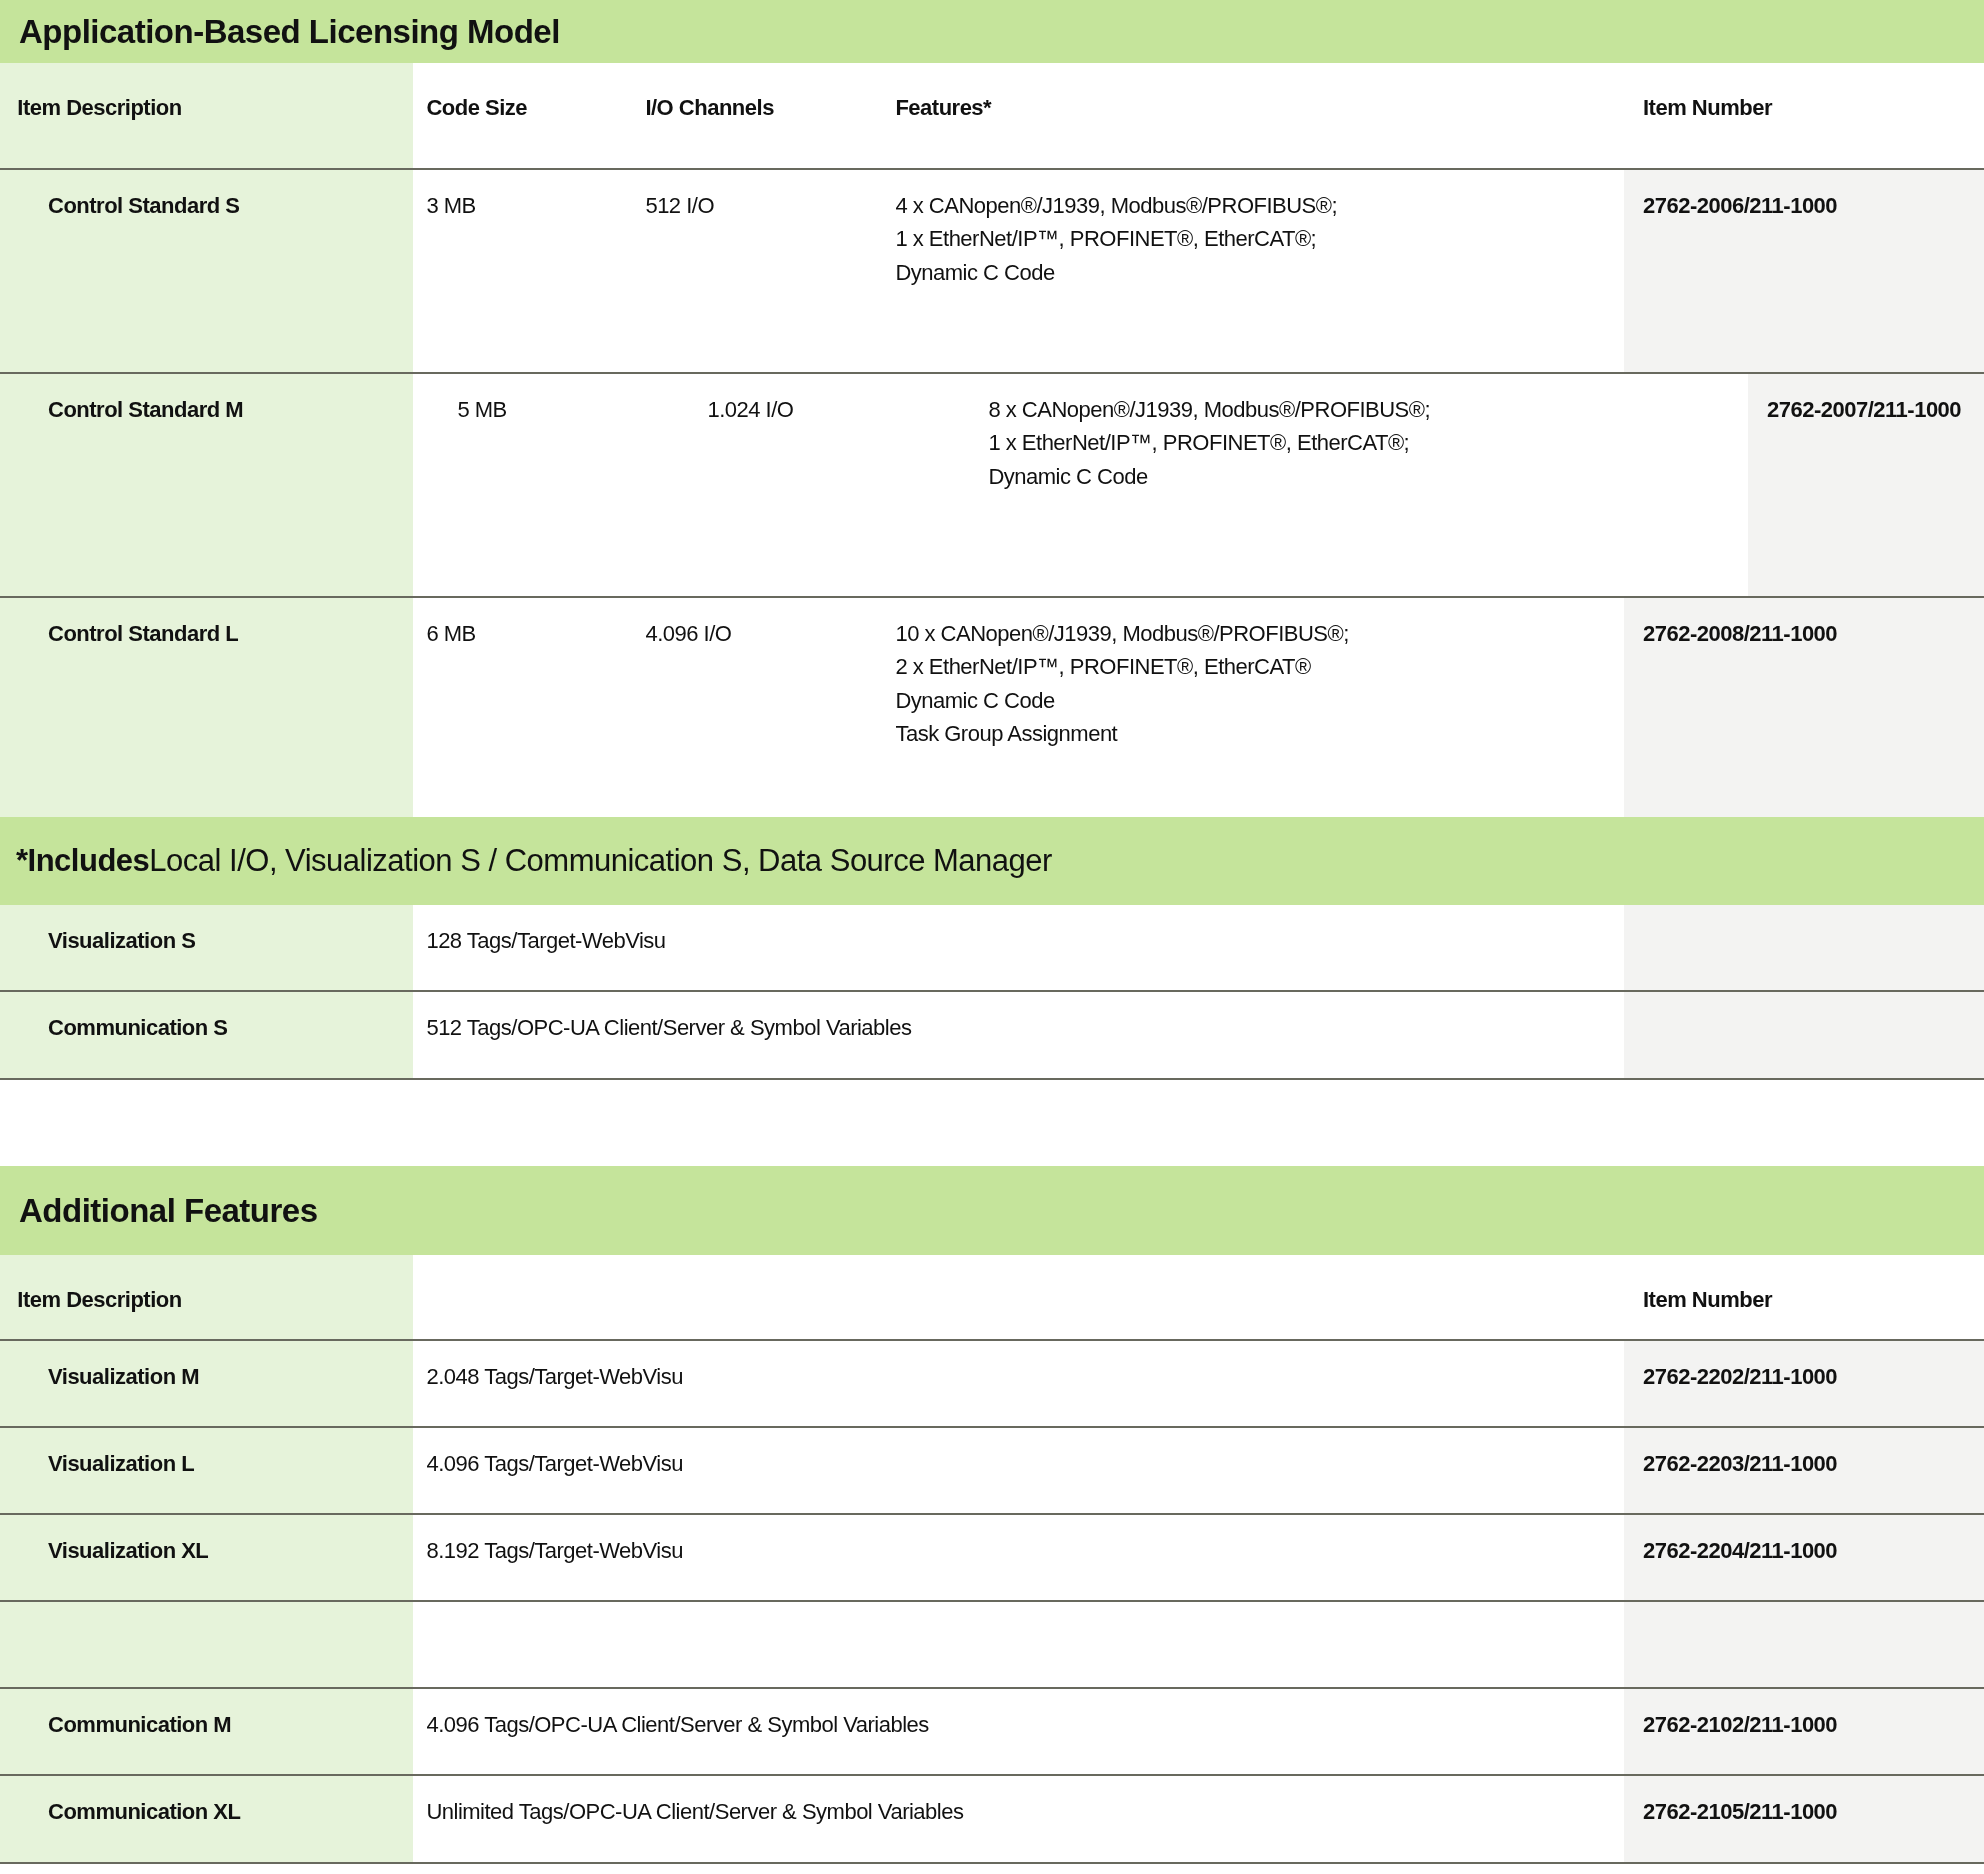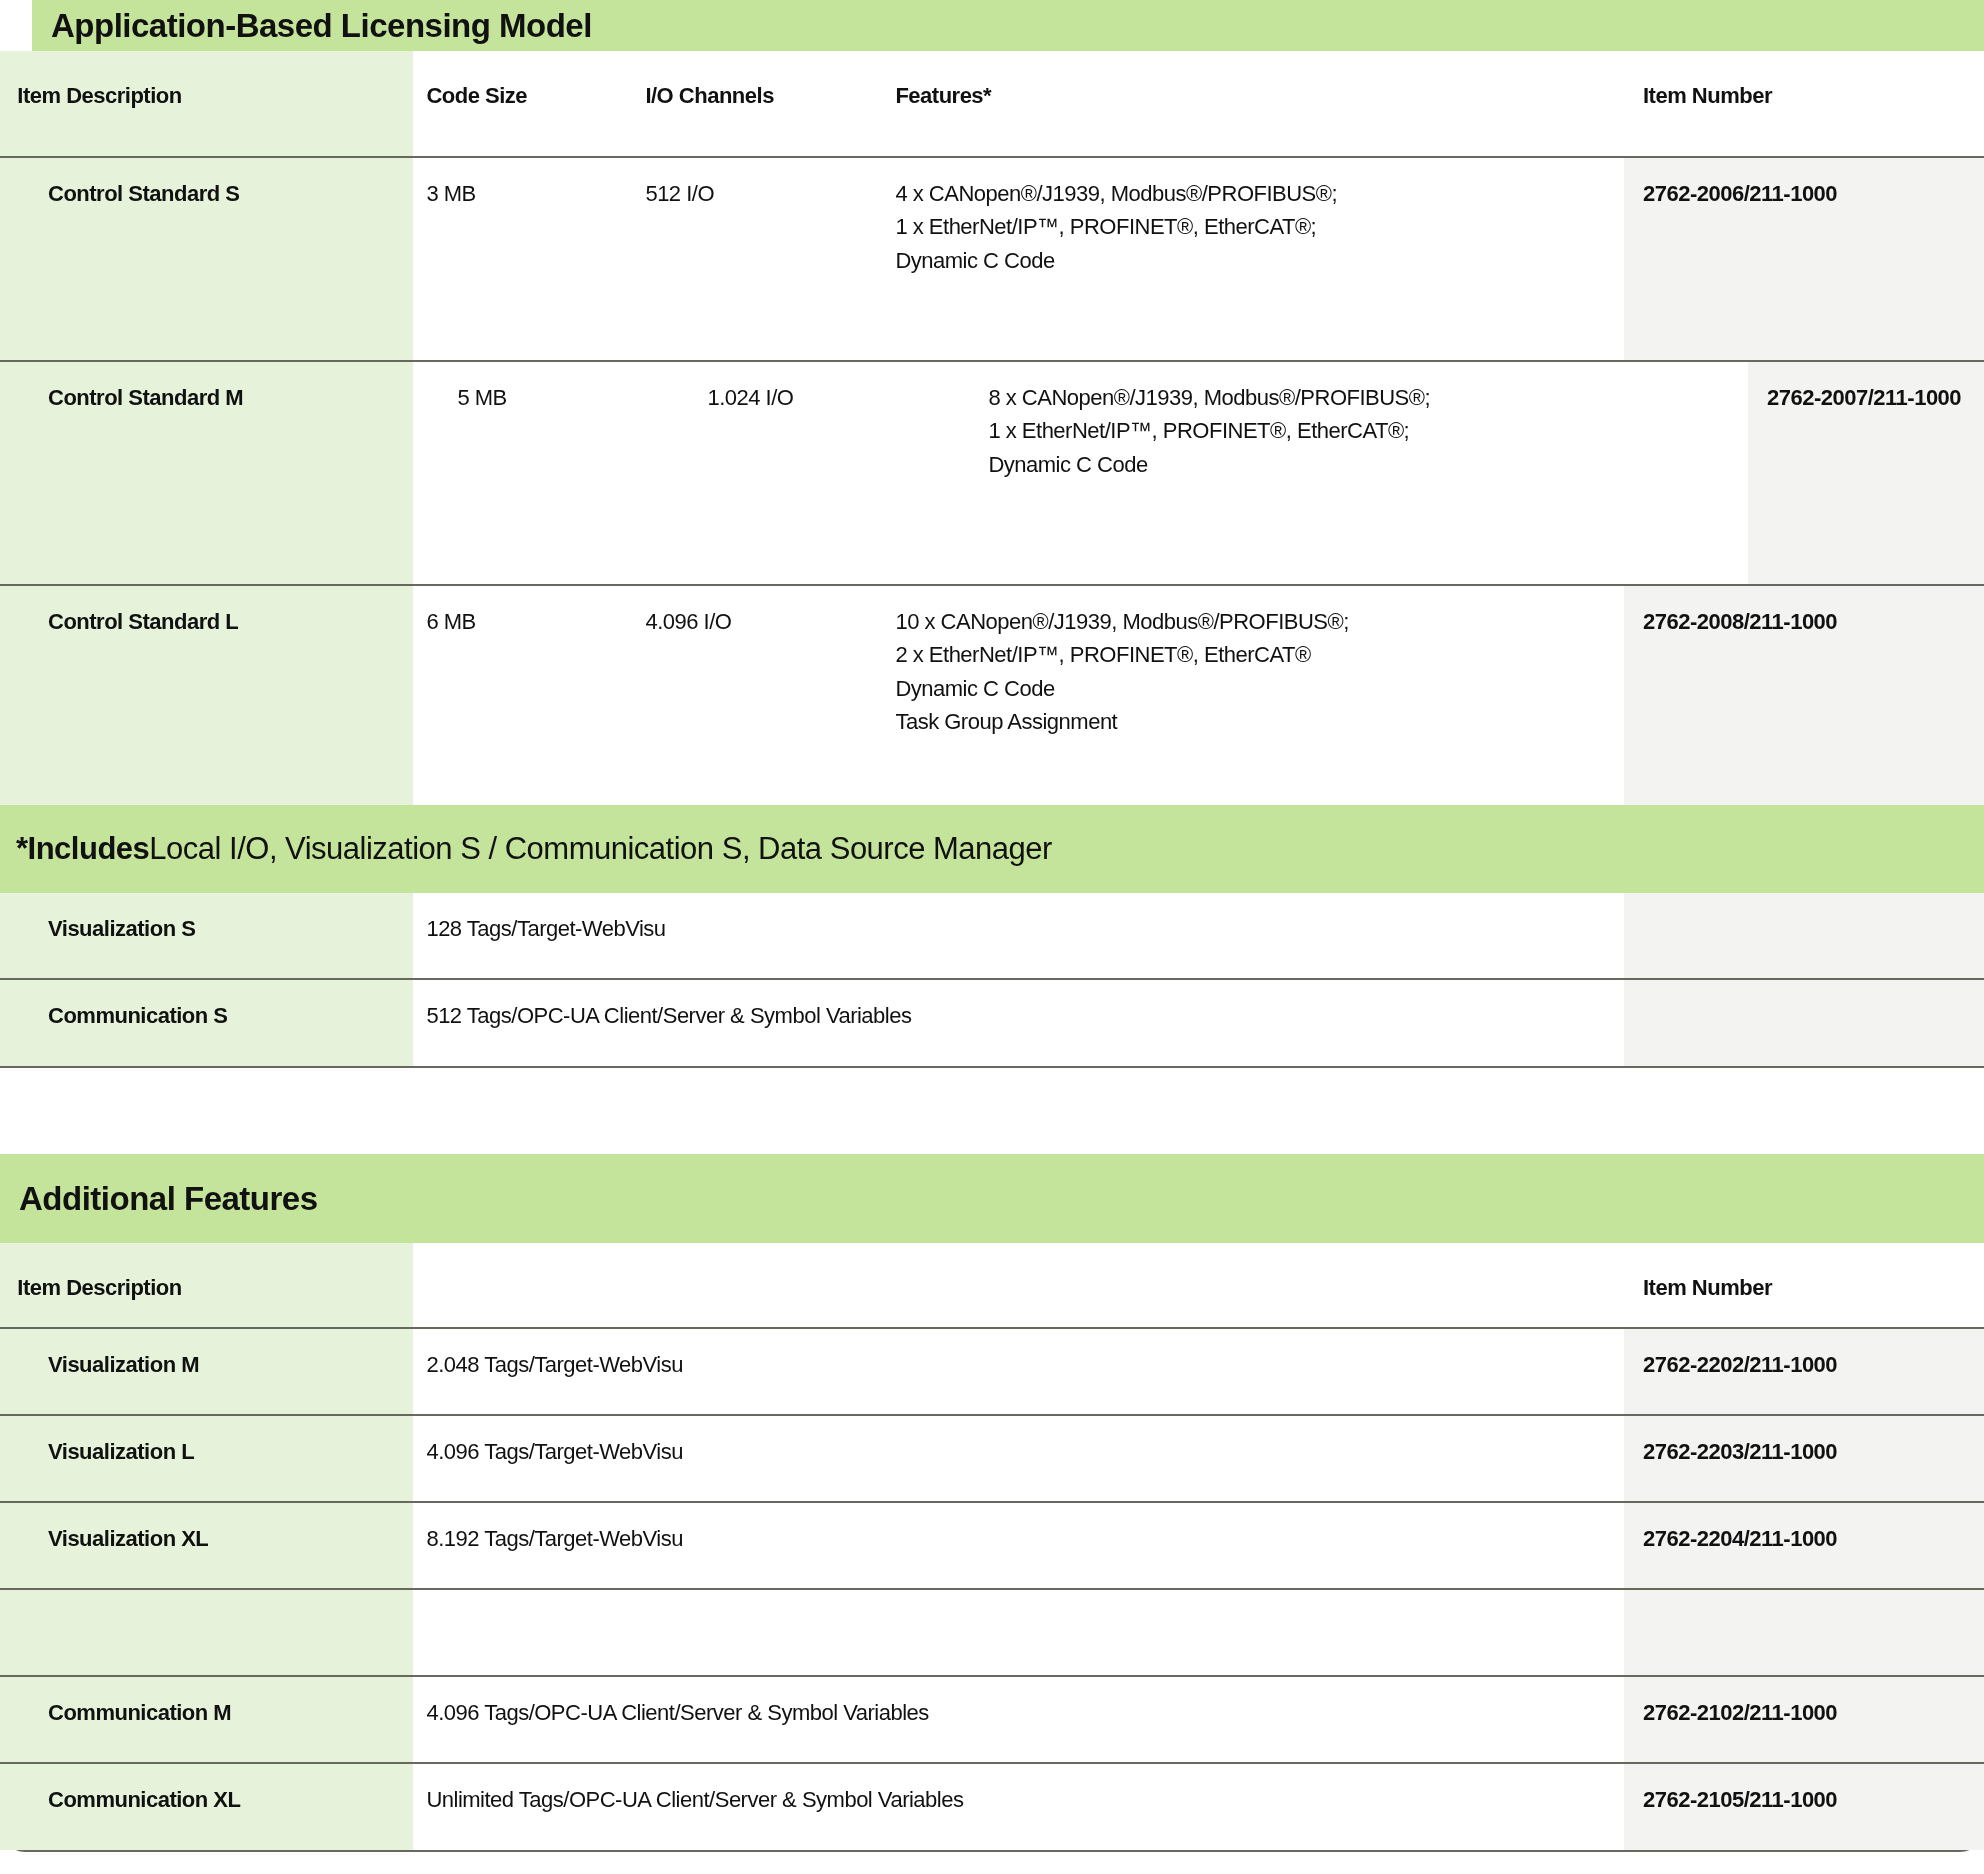--- a/index.html
+++ b/index.html
@@ -29,21 +29,21 @@
   .chdr { background: #ffffff; font-weight: bold; padding: 28px 4.8px 0 13.4px; }
   .mid  { grid-column: 2 / 5; background: #ffffff; padding: 19px 4.8px 0 13.4px; }
 
   
   .title-band {
     background: #c5e49b;
     display: flex; align-items: center;
     font-size: 33px; font-weight: bold; letter-spacing: -0.5px;
     padding-left: 19px;
   }
-  .t1-title { height: 51px; margin-left: 32px; }
+  .t1-title { height: 63px; }
   .t2-title { height: 89px; text-align: right; }
 
   .note-band {
     background: #c5e49b;
     display: flex; align-items: center;
     font-size: 31px; letter-spacing: -0.5px;
     padding-left: 16px;
   }
   .note-band .b { font-weight: bold; }
 
@@ -54,21 +54,21 @@
   .t1-r3 { height: 219px; }
   .t1-note { height: 88px; }
   .t1-r4 { height: 87px; }
   .t1-r5 { height: 88px; }
 
   .gap { height: 86px; background: #ffffff; }
 
   
   .t2-header { height: 86px; }
   .t2-r { height: 87px; }
-  .t2-r-last { height: 88px; border-radius: 25px; }
+  .t2-r-last { height: 88px; }
 </style>
 </head>
 <body>
 
 <div class="page">
 
   <div>
 
     <div class="title-band t1-title">Application-Based Licensing Model</div>
 

